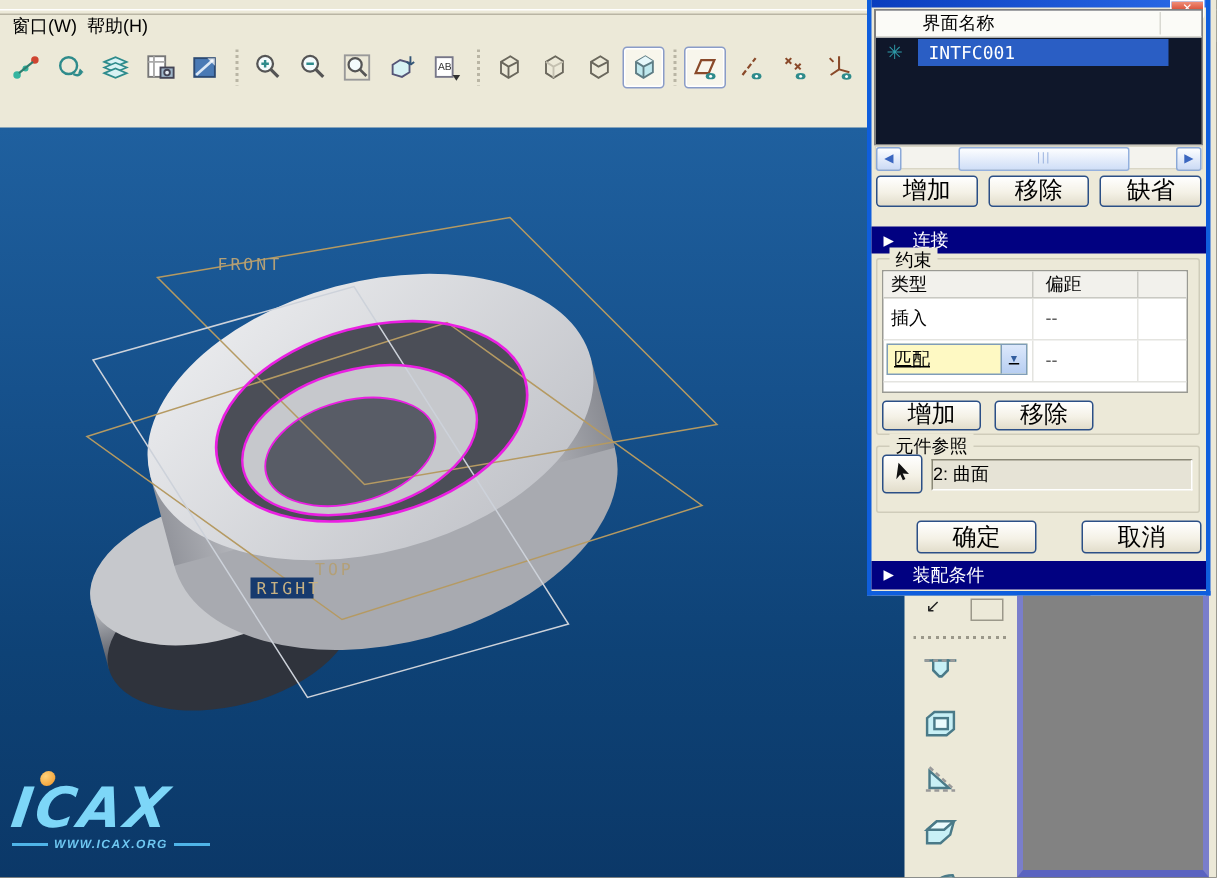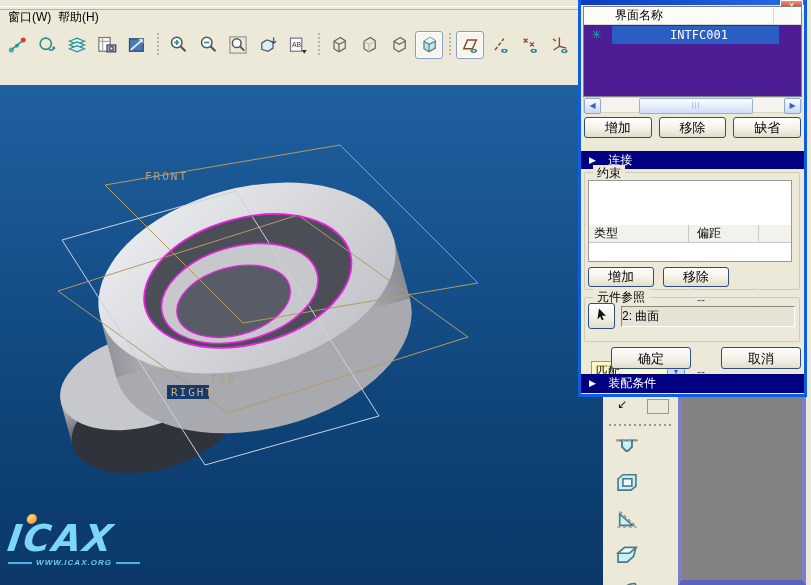--- a/index.html
+++ b/index.html
@@ -37,21 +37,21 @@
   .right-chrome{position:absolute;left:806px;top:0;width:5px;height:585px;background:#ece9d8;}
   
   .dialog{position:absolute;left:578px;top:0;width:229px;height:397px;box-sizing:border-box;
      background:#ece9d8;border-left:3px solid #0f5edd;border-right:3px solid #0f5edd;
      border-bottom:3px solid #0f5edd;z-index:10;}
   .dlg-title{position:absolute;left:0;top:0;right:0;height:5px;
      background:linear-gradient(90deg,#0a3dbe,#2a6be8);}
   .close-btn{position:absolute;right:1px;top:0;width:21px;height:11px;border:1px solid #fff;
      border-radius:0 0 3px 3px;background:linear-gradient(180deg,#f19179,#d4452e 60%,#b02a18);
      color:#fff;font-size:8px;line-height:9px;text-align:center;}
-  .list{position:absolute;left:2px;top:6px;right:2px;height:89px;background:#4c1d95;border:1px solid #808080;text-align:center;}
+  .list{position:absolute;left:2px;top:6px;right:2px;height:89px;background:#0f172a;border:1px solid #808080;}
   .list-header{position:relative;height:17px;background:#fbfbf7;border-bottom:1px solid #d9d9d2;
      line-height:17px;}
   .list-header .hlabel{position:absolute;left:31px;top:0;color:#000;}
   .list-header .colsep{position:absolute;right:27px;top:1px;width:1px;height:15px;background:#d9d9d2;}
   .list-row{position:relative;height:19px;}
   .row-icon{position:absolute;left:7px;top:2px;color:#2e9aa8;font-size:13px;font-weight:bold;}
   .row-sel{position:absolute;left:28px;top:1px;width:167px;height:18px;background:#2a5ec4;
      color:#fff;font-family:"DejaVu Sans Mono","Liberation Mono",monospace;
      font-size:12px;line-height:18px;padding-left:7px;box-sizing:border-box;}
   .hscroll{position:absolute;left:2px;top:97px;right:2px;height:16px;background:#f4f3ee;
@@ -59,34 +59,34 @@
   .sbtn{position:absolute;top:0;width:15px;height:14px;border:1px solid #8aa8d8;border-radius:2px;
      background:linear-gradient(180deg,#fdfeff,#cbdaf5);color:#3a66c0;font-size:8px;
      line-height:13px;text-align:center;}
   .sbtn.left{left:0;} .sbtn.right{right:0;}
   .sthumb{position:absolute;left:55px;top:0;width:112px;height:14px;border:1px solid #93b0de;
      border-radius:2px;background:linear-gradient(180deg,#fdfeff,#cfdef7);
      color:#9ab2de;font-size:8px;line-height:12px;text-align:center;letter-spacing:1px;}
   .list-btns{position:absolute;left:3px;top:117px;right:3px;display:flex;gap:7px;}
   .xpbtn{height:21px;border:1px solid #2b4f86;border-radius:3px;color:#000;
      background:linear-gradient(180deg,#ffffff,#f4f1e6 55%,#e2ddcb);
-     font-family:Liberation Sans, sans-serif;font-size:13px;line-height:19px;text-align:center;padding:0;}
+     font-family:Liberation Sans, sans-serif;font-size:16px;line-height:19px;text-align:center;padding:0;}
   .list-btns .xpbtn{flex:1;}
   .band{position:absolute;left:0;right:0;height:18px;background:#010181;color:#fff;
      line-height:18px;padding-left:8px;box-sizing:border-box;}
   .band .tri{font-size:9px;margin-right:9px;position:relative;top:-1px;}
   #band-connect{top:151px;} #band-assembly{top:374px;height:19px;line-height:19px;}
   .grpbox{position:absolute;border:1px solid #cfccba;border-radius:2px;}
   #grp-constraint{left:3px;right:4px;top:172px;height:116px;}
   #grp-ref{left:3px;right:4px;top:297px;height:43px;}
   .grplabel{position:absolute;background:#ece9d8;padding:0 4px;color:#000;}
   #lbl-constraint{left:12px;top:165px;} #lbl-ref{left:12px;top:289px;}
   .ctable{position:absolute;left:7px;top:180px;width:204px;height:82px;background:#fff;
      border:1px solid #9a9a93;box-sizing:border-box;}
-  .crow{display:flex;border-bottom:1px solid #e4e4e0;margin-top:44px;}
+  .crow{display:flex;border-bottom:1px solid #e4e4e0;}
   .crow.head{height:17px;background:#f2f1ec;border-bottom:1px solid #c9c9c3;line-height:17px;}
   .crow.body{height:27px;line-height:27px;justify-content:space-between;}
   .c1{width:100px;padding-left:5px;box-sizing:border-box;border-right:1px solid #e4e4e0;}
   .c2{width:70px;padding-left:8px;box-sizing:border-box;border-right:1px solid #e4e4e0;}
   .c3{flex:1;}
   .head .c1,.head .c2{border-right:1px solid #c9c9c3;}
   .dim{color:#555;}
   .combo{margin:2px;height:21px;width:94px;border:1px solid #7f9db9;background:#fef9c3;
      display:flex;box-sizing:border-box;line-height:19px;text-decoration:underline;}
   .combo .cval{flex:1;padding-left:4px;}

